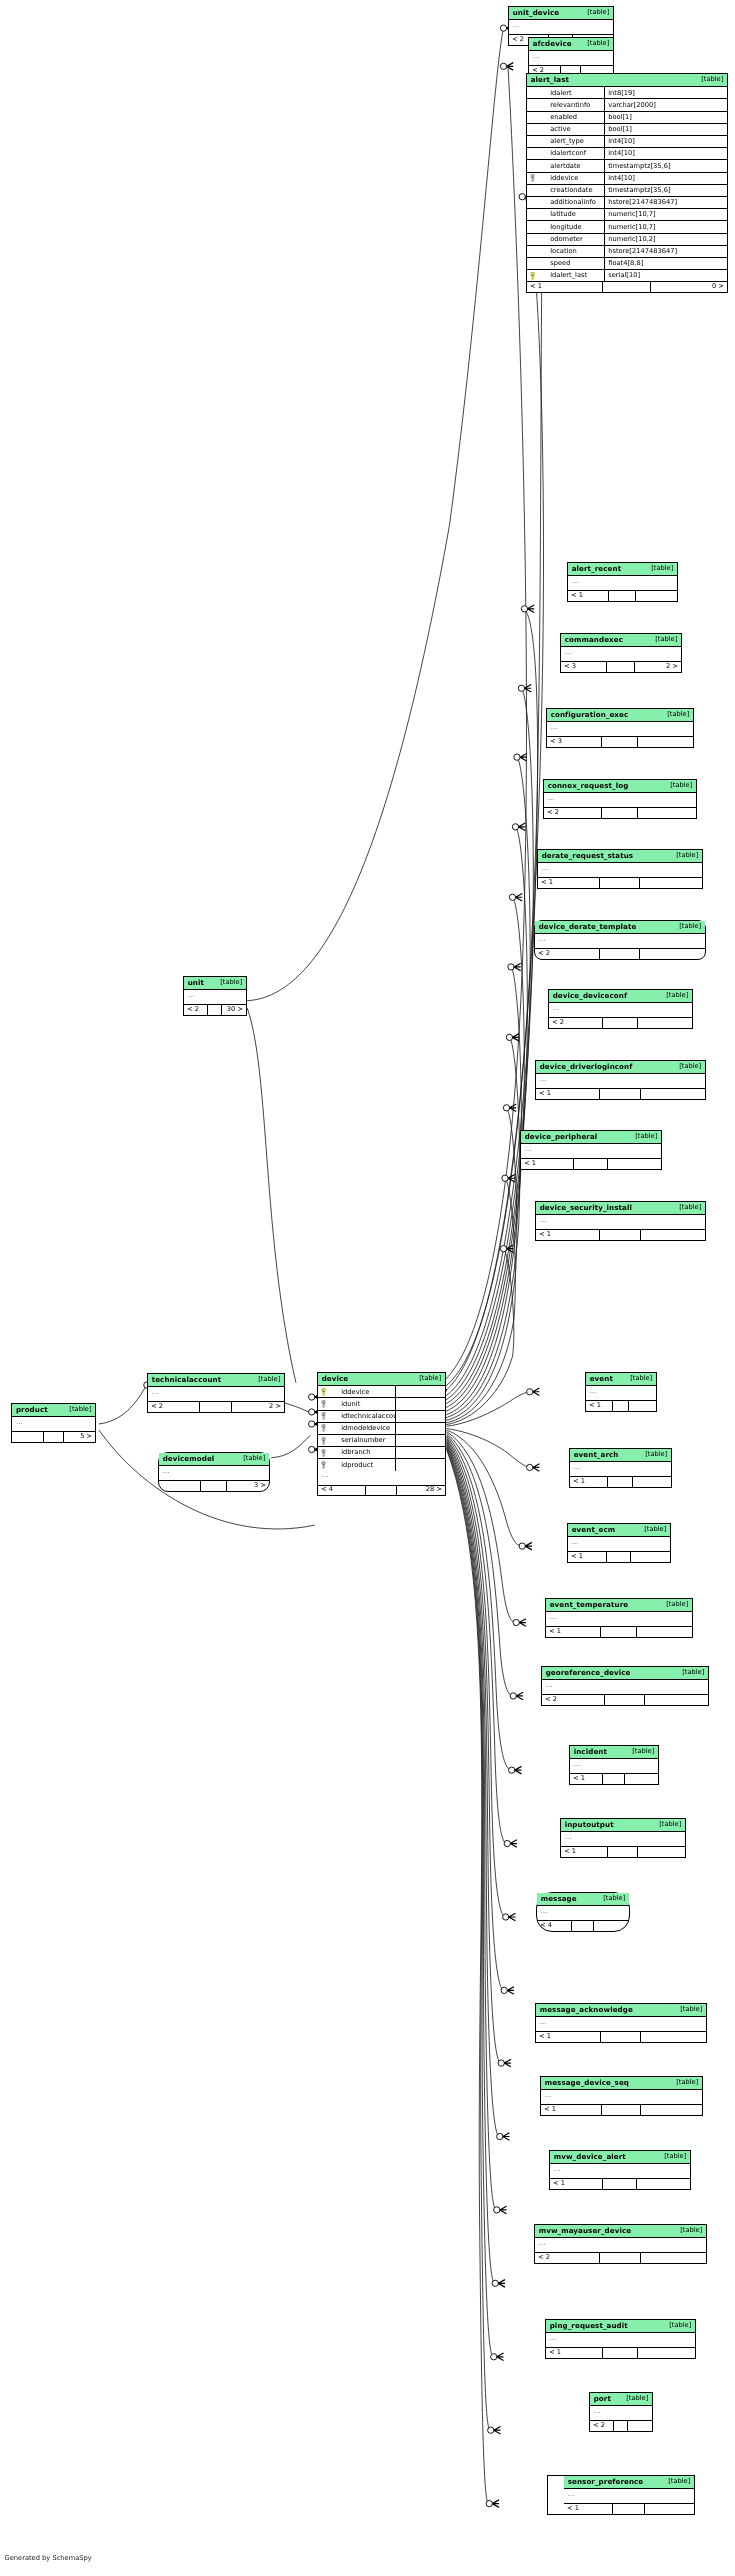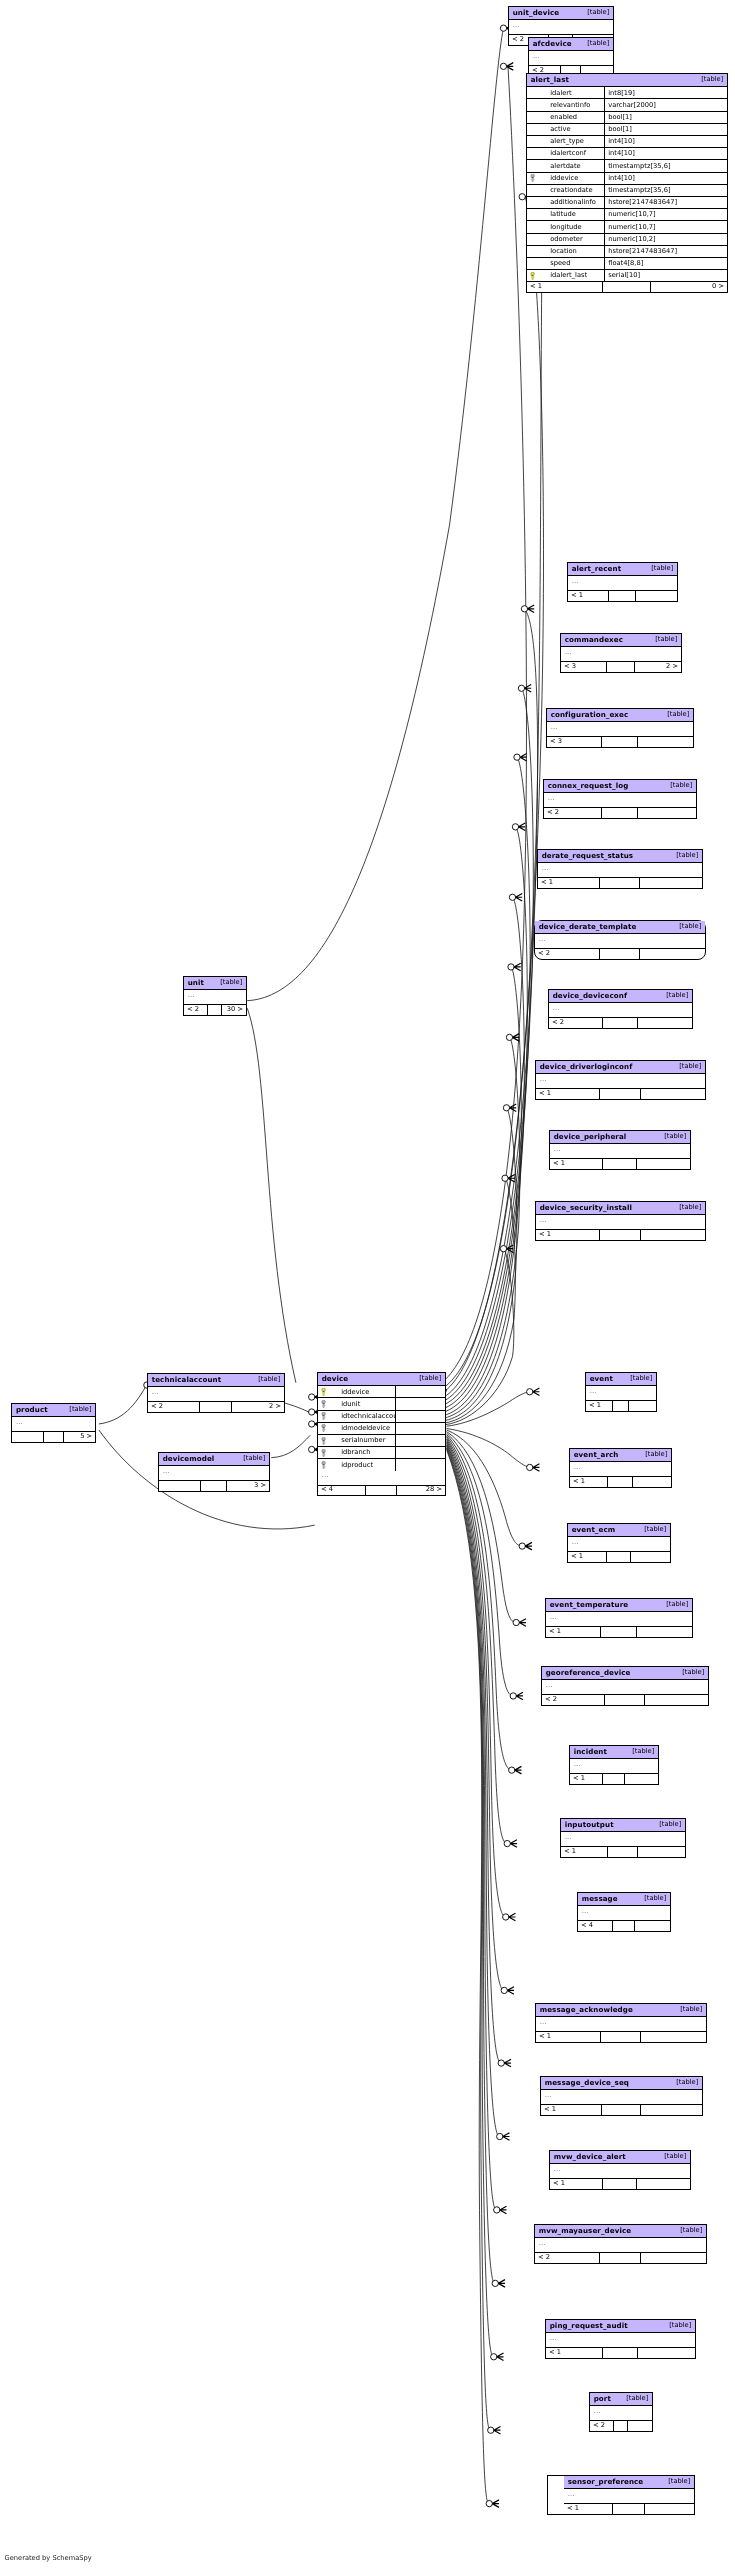--- a/index.html
+++ b/index.html
@@ -32,21 +32,21 @@
     box-sizing: border-box;
     border: 1.5px solid #000000;
     background: #ffffff;
     font-size: 6.7px;
     line-height: 1;
   }
   .tbl .hdr {
     display: flex;
     align-items: center;
     justify-content: space-between;
-    background: #c4b5fd;
+    background: #86efac;
     border-bottom: 1.5px solid #000000;
     padding: 2.2px 3.7px 3px 3.7px;
     white-space: nowrap;
   }
   .tbl .tname {
     font-weight: bold;
     font-size: 7.1px;
     letter-spacing: 0.1px;
   }
   .tbl .ttag {
@@ -508,21 +508,21 @@
         <span class="ttag">[table]</span>
       </div>
     <div class="ellipsis-row">…</div>
     <div class="foot">
         <div class="f-left">&lt; 1</div>
         <div class="f-mid"></div>
         <div class="f-right"></div>
       </div>
   </div>
 
-  <div class="tbl" style="left:549px; top:1130px; width:142px;">
+  <div class="tbl" style="left:520px; top:1130px; width:142px;">
     <div class="hdr">
         <span class="tname">device_peripheral</span>
         <span class="ttag">[table]</span>
       </div>
     <div class="ellipsis-row">…</div>
     <div class="foot">
         <div class="f-left">&lt; 1</div>
         <div class="f-mid"></div>
         <div class="f-right"></div>
       </div>
@@ -625,21 +625,21 @@
         <span class="ttag">[table]</span>
       </div>
     <div class="ellipsis-row">…</div>
     <div class="foot">
         <div class="f-left">&lt; 1</div>
         <div class="f-mid"></div>
         <div class="f-right"></div>
       </div>
   </div>
 
-  <div class="tbl" style="left:577px; top:1892px; width:94px;">
+  <div class="tbl" style="left:536px; top:1892px; width:94px;border-radius:16px;">
     <div class="hdr">
         <span class="tname">message</span>
         <span class="ttag">[table]</span>
       </div>
     <div class="ellipsis-row">…</div>
     <div class="foot">
         <div class="f-left">&lt; 4</div>
         <div class="f-mid"></div>
         <div class="f-right"></div>
       </div>
@@ -755,21 +755,21 @@
         <span class="ttag">[table]</span>
       </div>
     <div class="ellipsis-row">…</div>
     <div class="foot">
         <div class="f-left">&lt; 2</div>
         <div class="f-mid"></div>
         <div class="f-right">2 &gt;</div>
       </div>
   </div>
 
-  <div class="tbl" style="left:158px; top:1452px; width:112px;">
+  <div class="tbl" style="left:158px; top:1452px; width:112px;border-radius:10px;">
     <div class="hdr">
         <span class="tname">devicemodel</span>
         <span class="ttag">[table]</span>
       </div>
     <div class="ellipsis-row">…</div>
     <div class="foot">
         <div class="f-left"></div>
         <div class="f-mid"></div>
         <div class="f-right">3 &gt;</div>
       </div>

